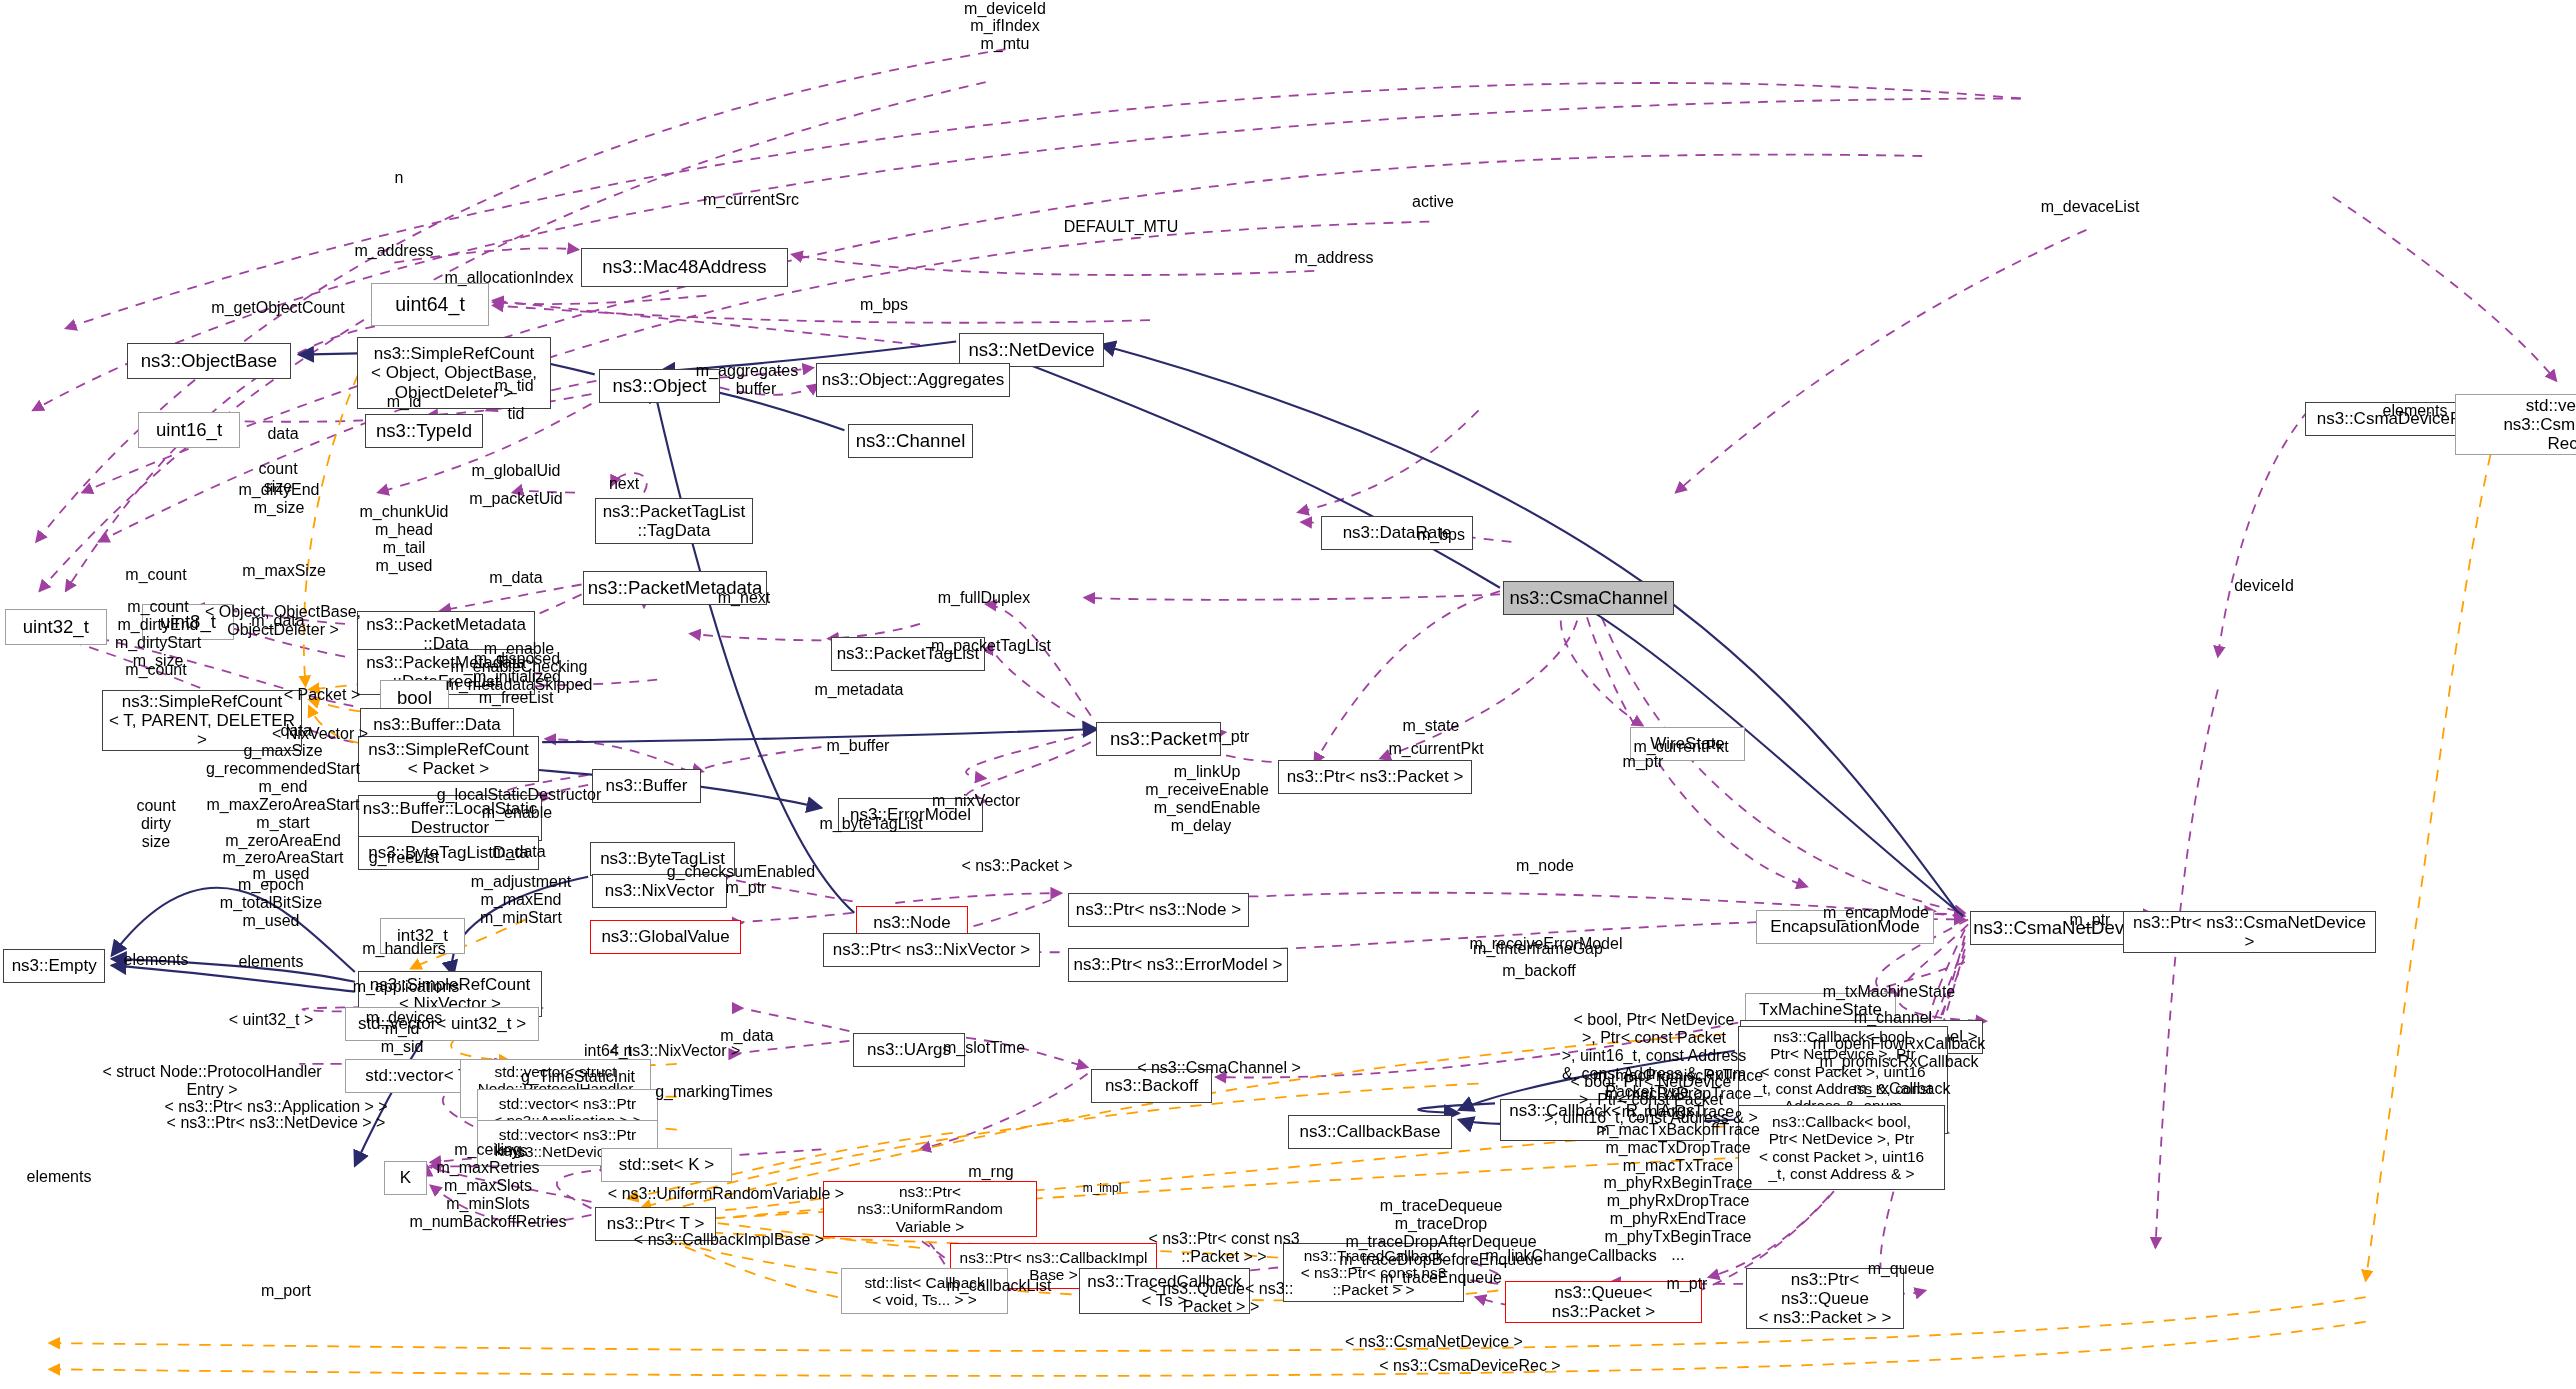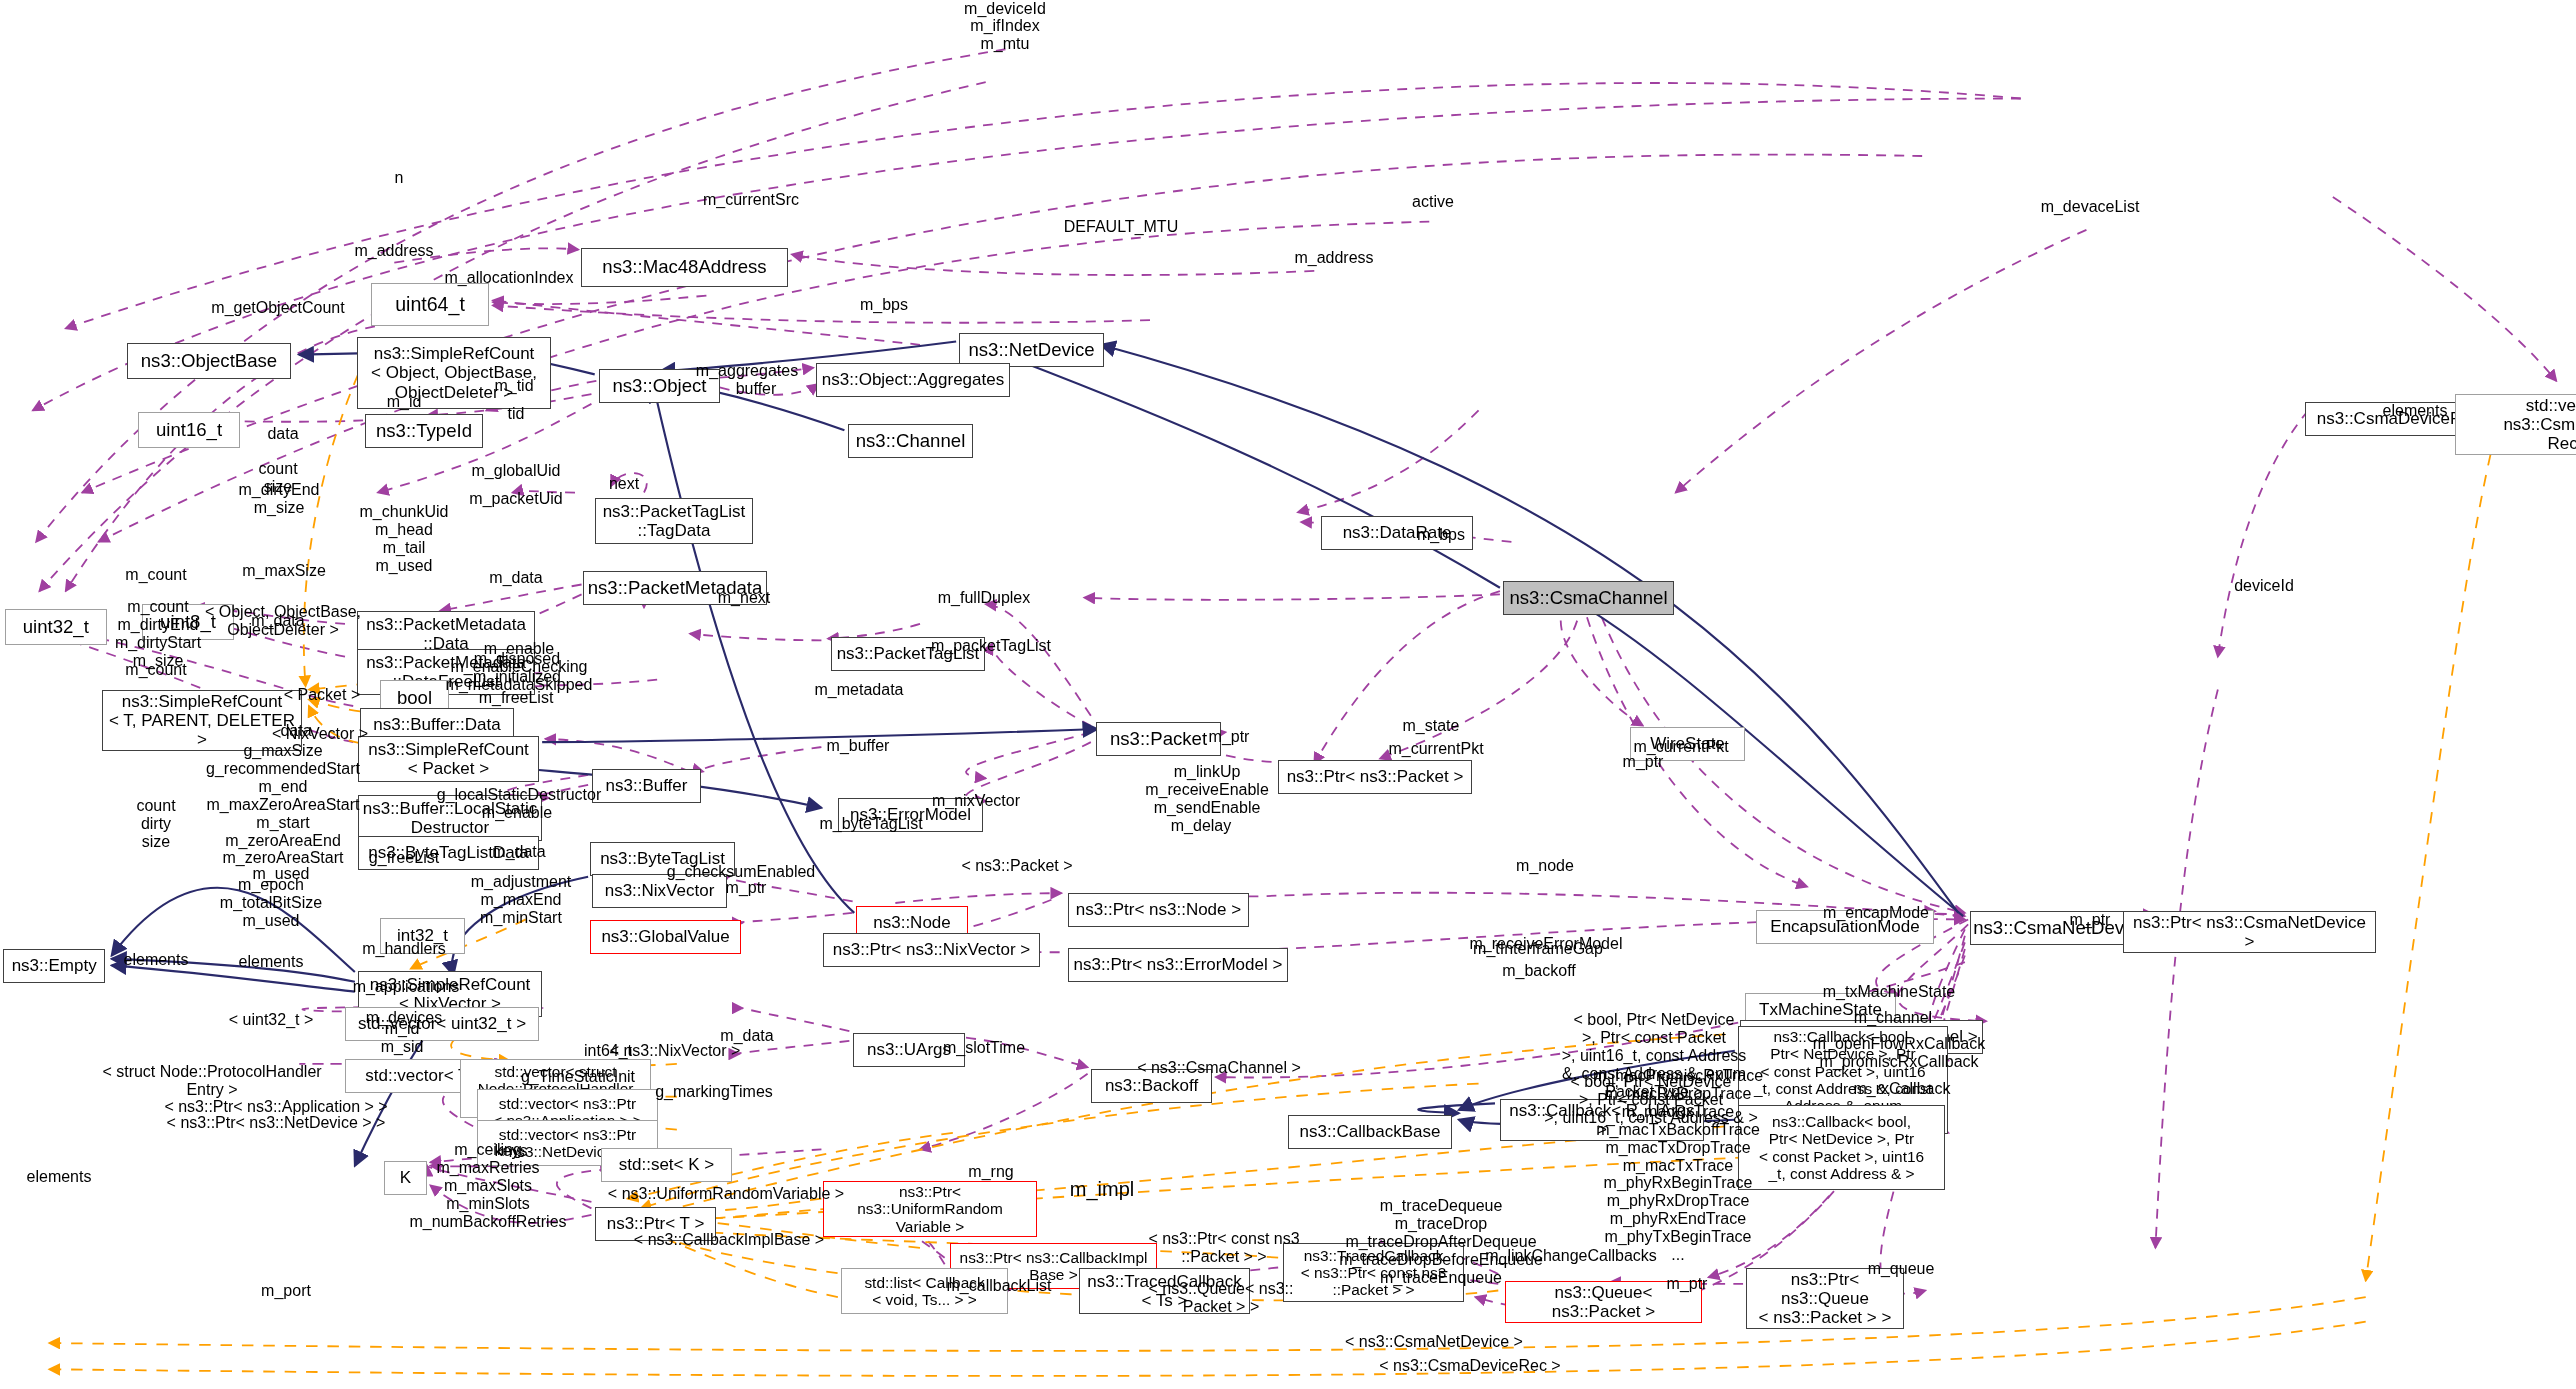--- a/index.html
+++ b/index.html
@@ -457,21 +457,21 @@
     <div class="elabel" style="left: 511px; top: 1151px; font-size: 16px;">keys</div>
     <div class="elabel" style="left: 488px; top: 1186px; font-size: 16px;">m_ceiling
 m_maxRetries
 m_maxSlots
 m_minSlots
 m_numBackoffRetries</div>
     <div class="elabel" style="left: 59px; top: 1177px; font-size: 16px;">elements</div>
     <div class="elabel" style="left: 726px; top: 1194px; font-size: 16px;">&lt; ns3::UniformRandomVariable &gt;</div>
     <div class="elabel" style="left: 729px; top: 1240px; font-size: 16px;">&lt; ns3::CallbackImplBase &gt;</div>
     <div class="elabel" style="left: 991px; top: 1172px; font-size: 16px;">m_rng</div>
-    <div class="elabel" style="left: 1102px; top: 1189px; font-size: 20px;">m_impl</div>
+    <div class="elabel" style="left: 1102px; top: 1189px; font-size: 12px;">m_impl</div>
     <div class="elabel" style="left: 1678px; top: 1165px; font-size: 16px;">m_macPromiscRxTrace
 m_macRxDropTrace
 m_macRxTrace
 m_macTxBackoffTrace
 m_macTxDropTrace
 m_macTxTrace
 m_phyRxBeginTrace
 m_phyRxDropTrace
 m_phyRxEndTrace
 m_phyTxBeginTrace

